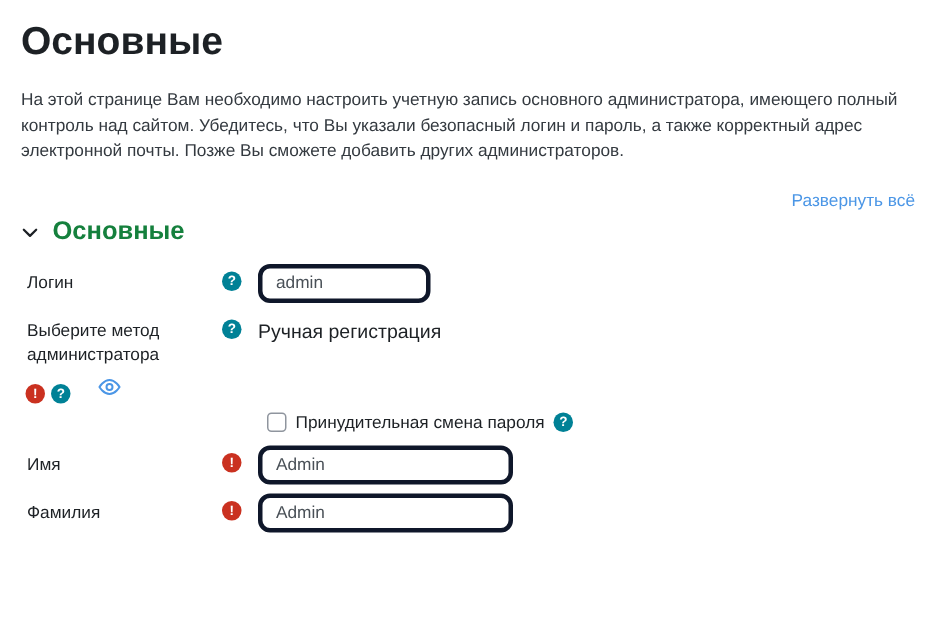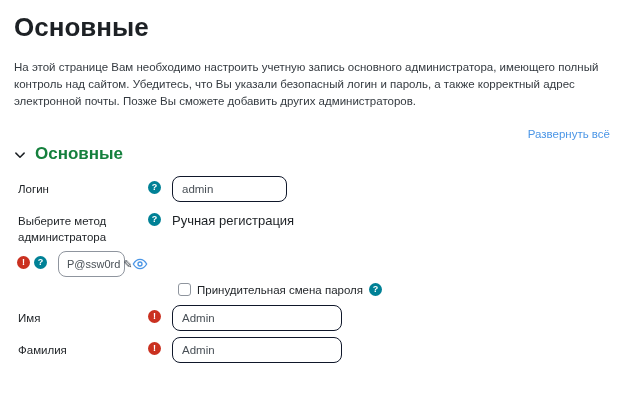--- a/index.html
+++ b/index.html
@@ -85,21 +85,21 @@
     align-items: center;
     justify-content: center;
     cursor: pointer;
     line-height: 1;
   }
   .badge-help { background: #008196; }
   .badge-req  { background: #ca3120; }
 
   .tinput {
     height: 26px;
-    border: 1px solid #0f172a;
+    border: 3px solid #0f172a;
     border-radius: 8px;
     padding: 0 9px;
     font-size: 11.5px;
     font-family: "Liberation Sans", sans-serif;
     color: #495057;
     background: #fff;
     outline: none;
   }
   .w-login { width: 115px; }
   .w-name  { width: 170px; }
@@ -185,24 +185,20 @@
     </div>
   </div>
 
 
   <div class="frow">
     <div class="ficons">
       <span class="badge badge-req">!</span>
       <span class="badge badge-help">?</span>
     </div>
     <div class="fcontent">
-      <div class="pass-box">
-        <span>P@ssw0rd</span>
-        <span class="pencil">✎</span>
-      </div>
       <span class="eye-btn">
         <svg width="16" height="14" viewBox="0 0 24 20">
           <path d="M12 3C6 3 2 10 2 10s4 7 10 7 10-7 10-7-4-7-10-7z" fill="none" stroke="#4b96e6" stroke-width="2"></path>
           <circle cx="12" cy="10" r="3" fill="none" stroke="#4b96e6" stroke-width="2"></circle>
         </svg>
       </span>
     </div>
   </div>
 
   <div class="check-row">

